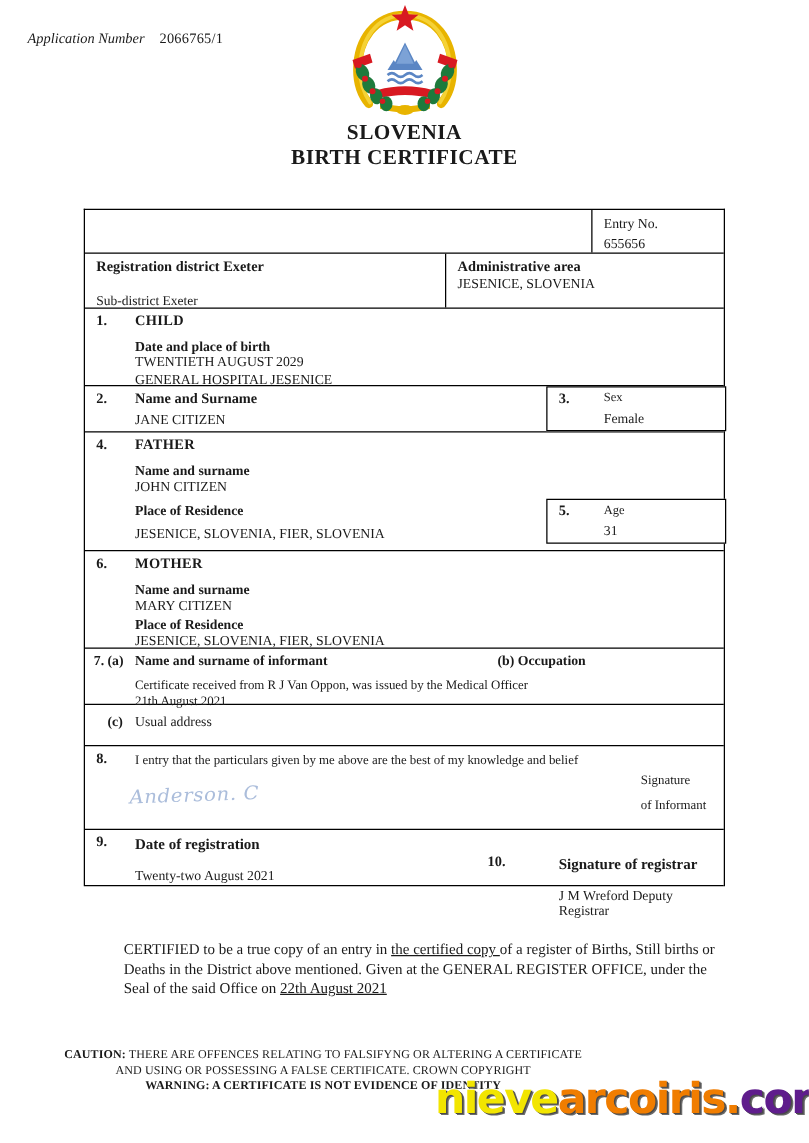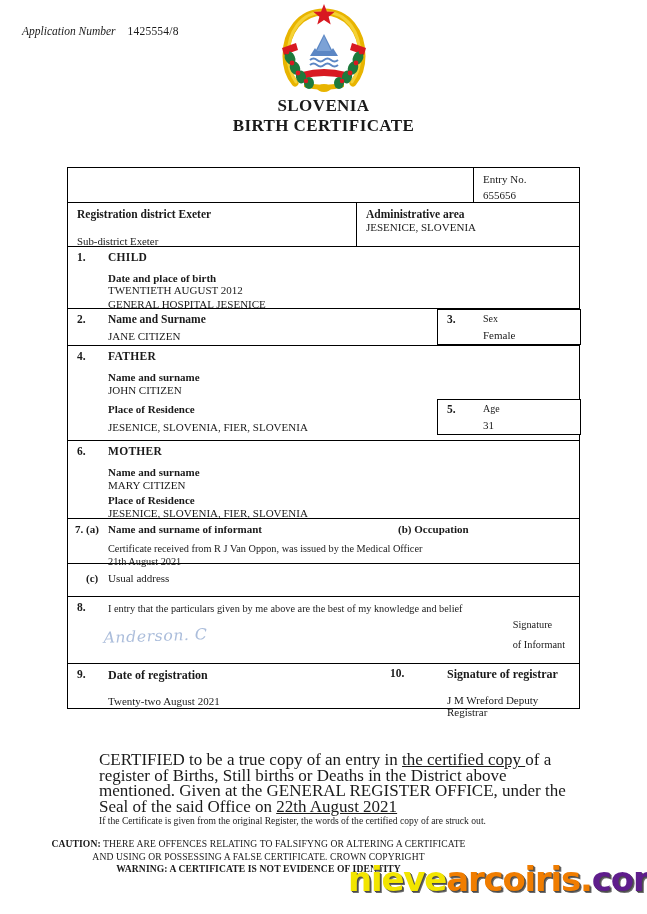--- a/index.html
+++ b/index.html
@@ -182,41 +182,41 @@
     color: #8fa7cf;
     opacity: .75;
     transform: rotate(-2deg) scaleX(1.05);
     letter-spacing: .5px;
   }
 
   
   .row-reg { height: 45px; align-items: flex-start; position: relative; }
   .reg-head { font-weight: bold; font-size: 12px; }
   .reg-val { font-size: 11px; margin-top: 12px; }
-  .reg-right { position: absolute; left: 322px; top: 3px; }
+  .reg-right { position: absolute; left: 322px; top: 20px; }
   .reg-right .rnum { font-weight: bold; font-size: 11.5px; position:absolute; left:0; top:0;}
   .reg-right .rhead { font-weight: bold; font-size: 12px; margin-left: 57px; }
   .reg-right .rval  { font-size: 11px; margin-left: 57px; margin-top: 12px; }
 
   
   .footer {
     position: absolute;
     left: 67px;
     top: 736px;
     width: 513px;
   }
   .f-note {
     font-size: 9.6px;
     line-height: 12.5px;
     padding-left: 40px;
   }
   .f-note .big { font-size: 11px; }
   .f-certified {
     margin-top: 16px;
-    font-size: 17px;
+    font-size: 12px;
     line-height: 15.5px;
     padding-left: 32px;
   }
   .f-certified .u { text-decoration: underline; }
   .f-small {
     font-size: 9.6px;
     line-height: 12px;
     padding-left: 32px;
     margin-top: 1px;
   }
@@ -251,21 +251,21 @@
       -0.5px -0.5px 0 #ffffff;
   }
   .wm-y { color: #f2e500; }
   .wm-o { color: #f07d00; }
   .wm-p { color: #5f1d8c; }
 </style>
 </head>
 <body>
 
 <div class="app-number">
-  <span class="lbl">Application Number</span><span class="val">1425554/8</span>
+  <span class="lbl">Application Number</span><span class="val">2066765/1</span>
 </div>
 
 <div class="emblem-wrap">
   <svg width="96" height="92" viewBox="0 0 96 92">
 
     <path d="M48 8 C24 8 10 28 10 52 C10 64 14 73 19 79" fill="none" stroke="#e8b400" stroke-width="7" stroke-linecap="round"></path>
     <path d="M48 8 C72 8 86 28 86 52 C86 64 82 73 77 79" fill="none" stroke="#e8b400" stroke-width="7" stroke-linecap="round"></path>
     <path d="M48 8 C25 8 12 28 12 52 C12 63 16 72 20 78" fill="none" stroke="#f5d236" stroke-width="3" stroke-linecap="round"></path>
     <path d="M48 8 C71 8 84 28 84 52 C84 63 80 72 76 78" fill="none" stroke="#f5d236" stroke-width="3" stroke-linecap="round"></path>
 
@@ -336,21 +336,21 @@
       <div class="adm-title">Administrative area</div>
       <div class="adm-val">JESENICE, SLOVENIA</div>
     </div>
   </div>
 
   <div class="row row-child">
     <div class="num">1.</div>
     <div class="body-col">
       <div class="child-head">CHILD</div>
       <div class="child-sub">Date and place of birth</div>
-      <div class="child-line">TWENTIETH AUGUST 2012</div>
+      <div class="child-line">TWENTIETH AUGUST 2029</div>
       <div class="child-line">GENERAL HOSPITAL JESENICE</div>
     </div>
   </div>
 
   <div class="row row-name">
     <div class="num">2.</div>
     <div class="body-col">
       <div class="name-head">Name and Surname</div>
       <div class="name-val">JANE CITIZEN</div>
     </div>
@@ -443,21 +443,20 @@
   </div>
 
 </div>
 
 <div class="footer">
 
   <div class="f-certified">
     <span>CERTIFIED to be a true copy of an entry in </span><span class="u">the certified copy </span><span>of a register of Births, Still births or Deaths in the District above mentioned. Given at the GENERAL REGISTER OFFICE, under the Seal of the said Office on  </span><span class="u">22th  August  2021</span>
   </div>
 
-  <div class="f-small">If the Certificate is given from the original Register, the words of the certified copy of are struck out.</div>
 </div>
 
 <div class="caution">
   <div>
     <span class="hd">CAUTION:</span><span> THERE ARE OFFENCES RELATING TO FALSIFYNG OR ALTERING A CERTIFICATE</span>
   </div>
   <div>AND USING OR POSSESSING A FALSE CERTIFICATE. CROWN COPYRIGHT</div>
   <div class="l3">WARNING: A CERTIFICATE IS NOT EVIDENCE OF IDENTITY</div>
 </div>
 

